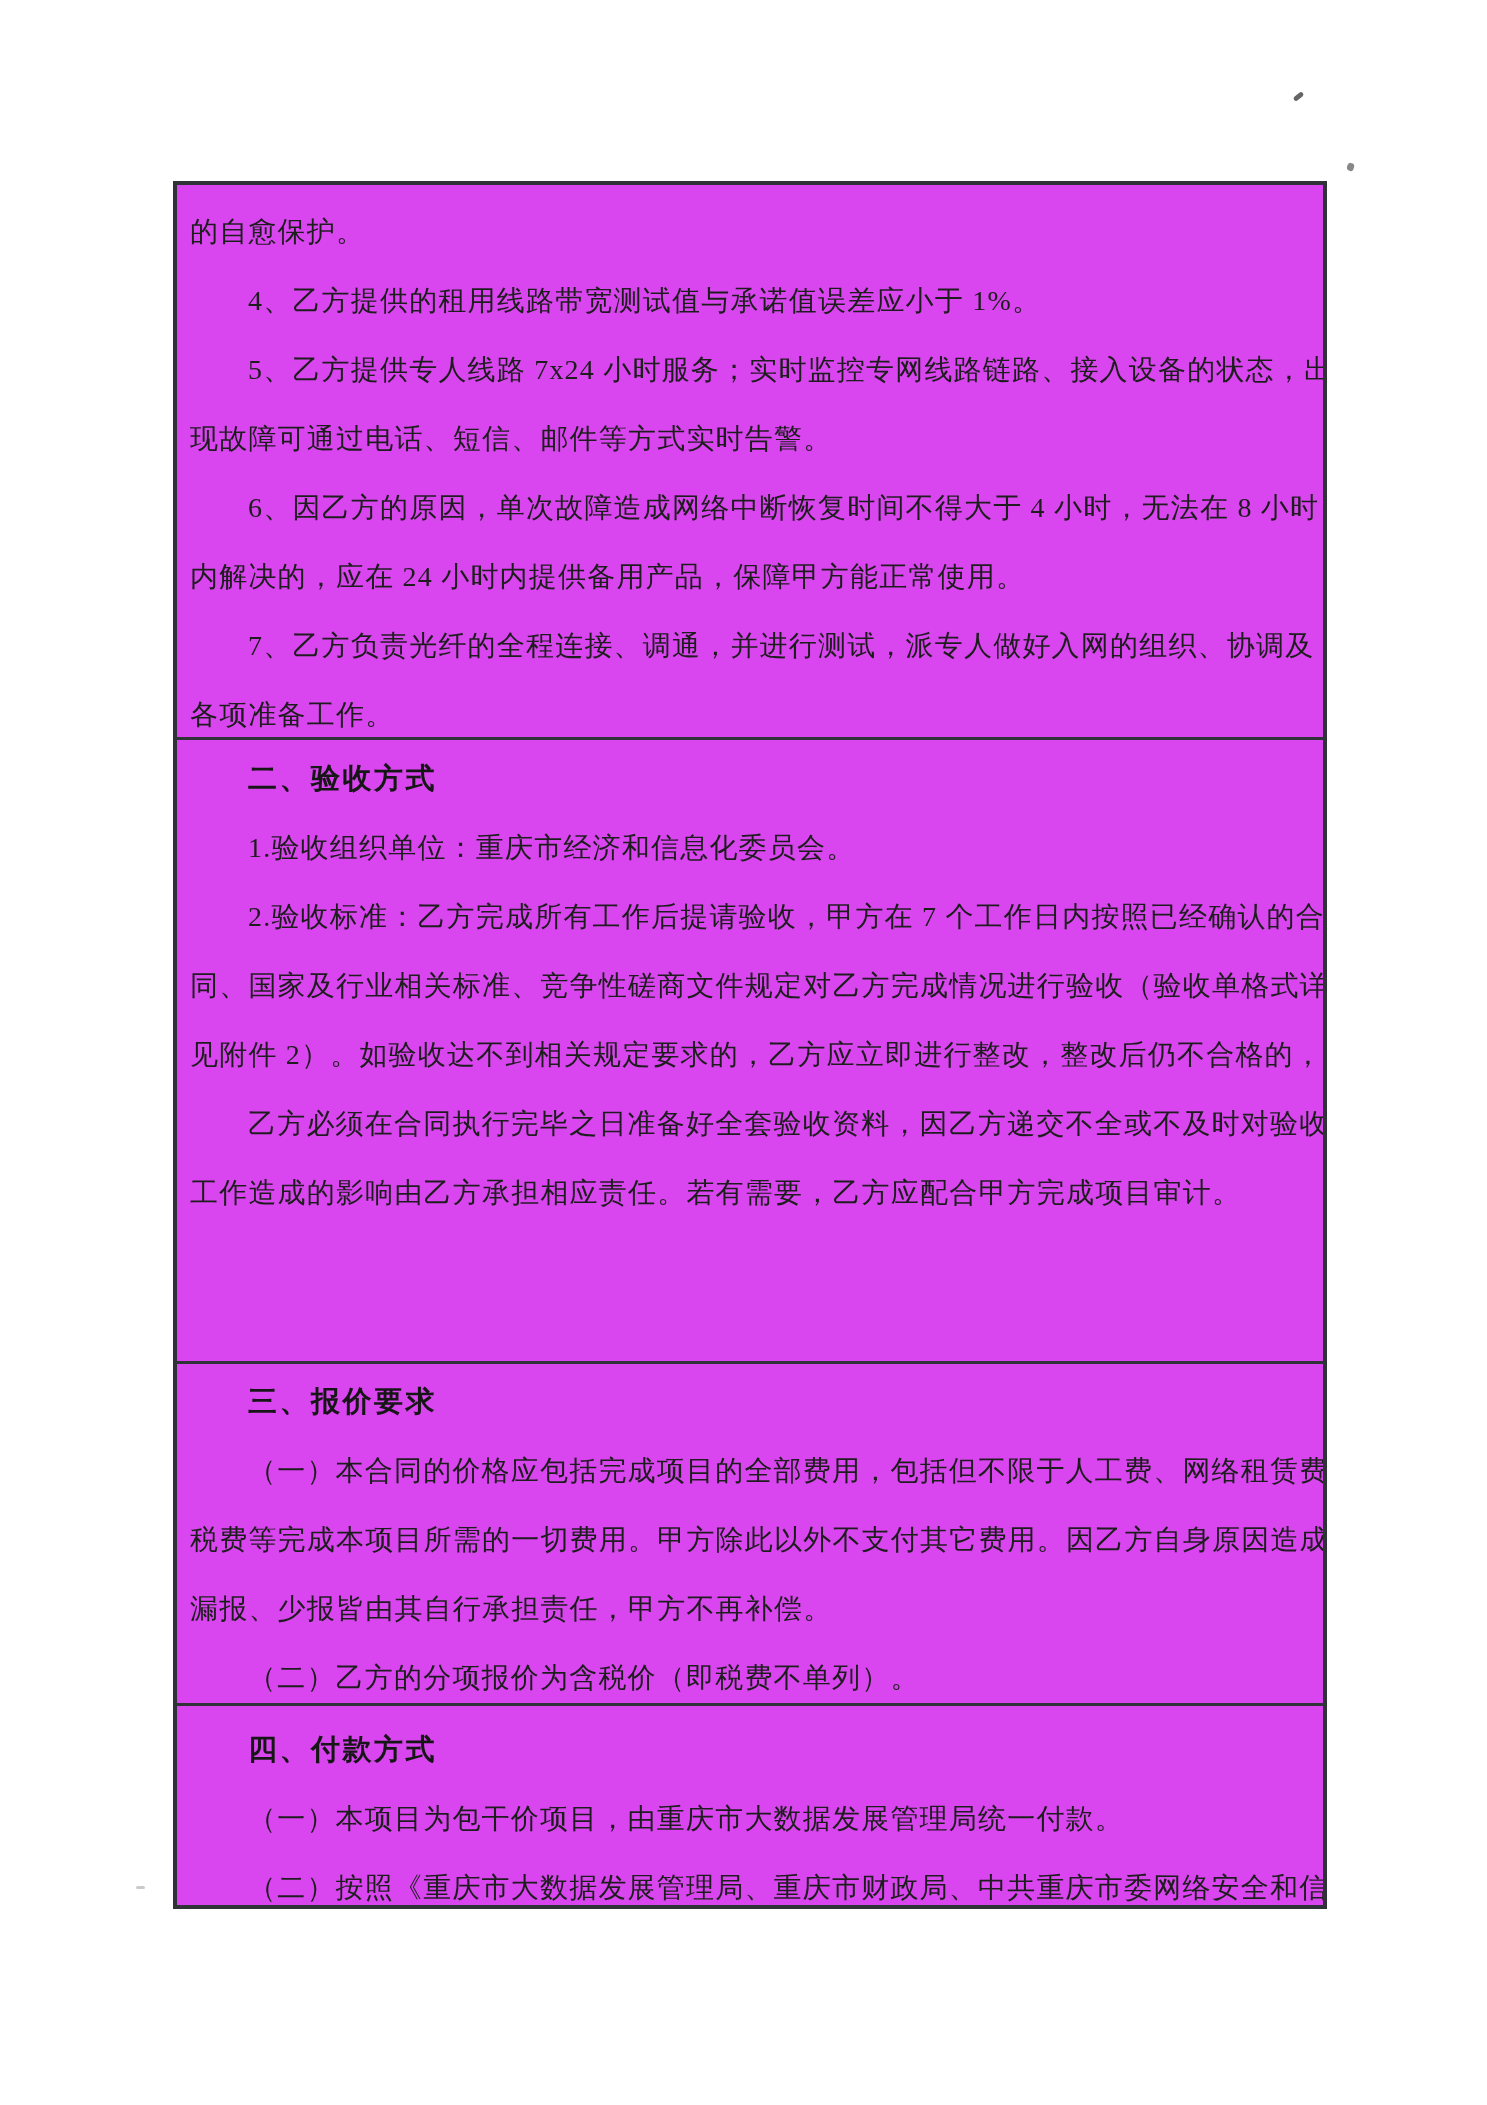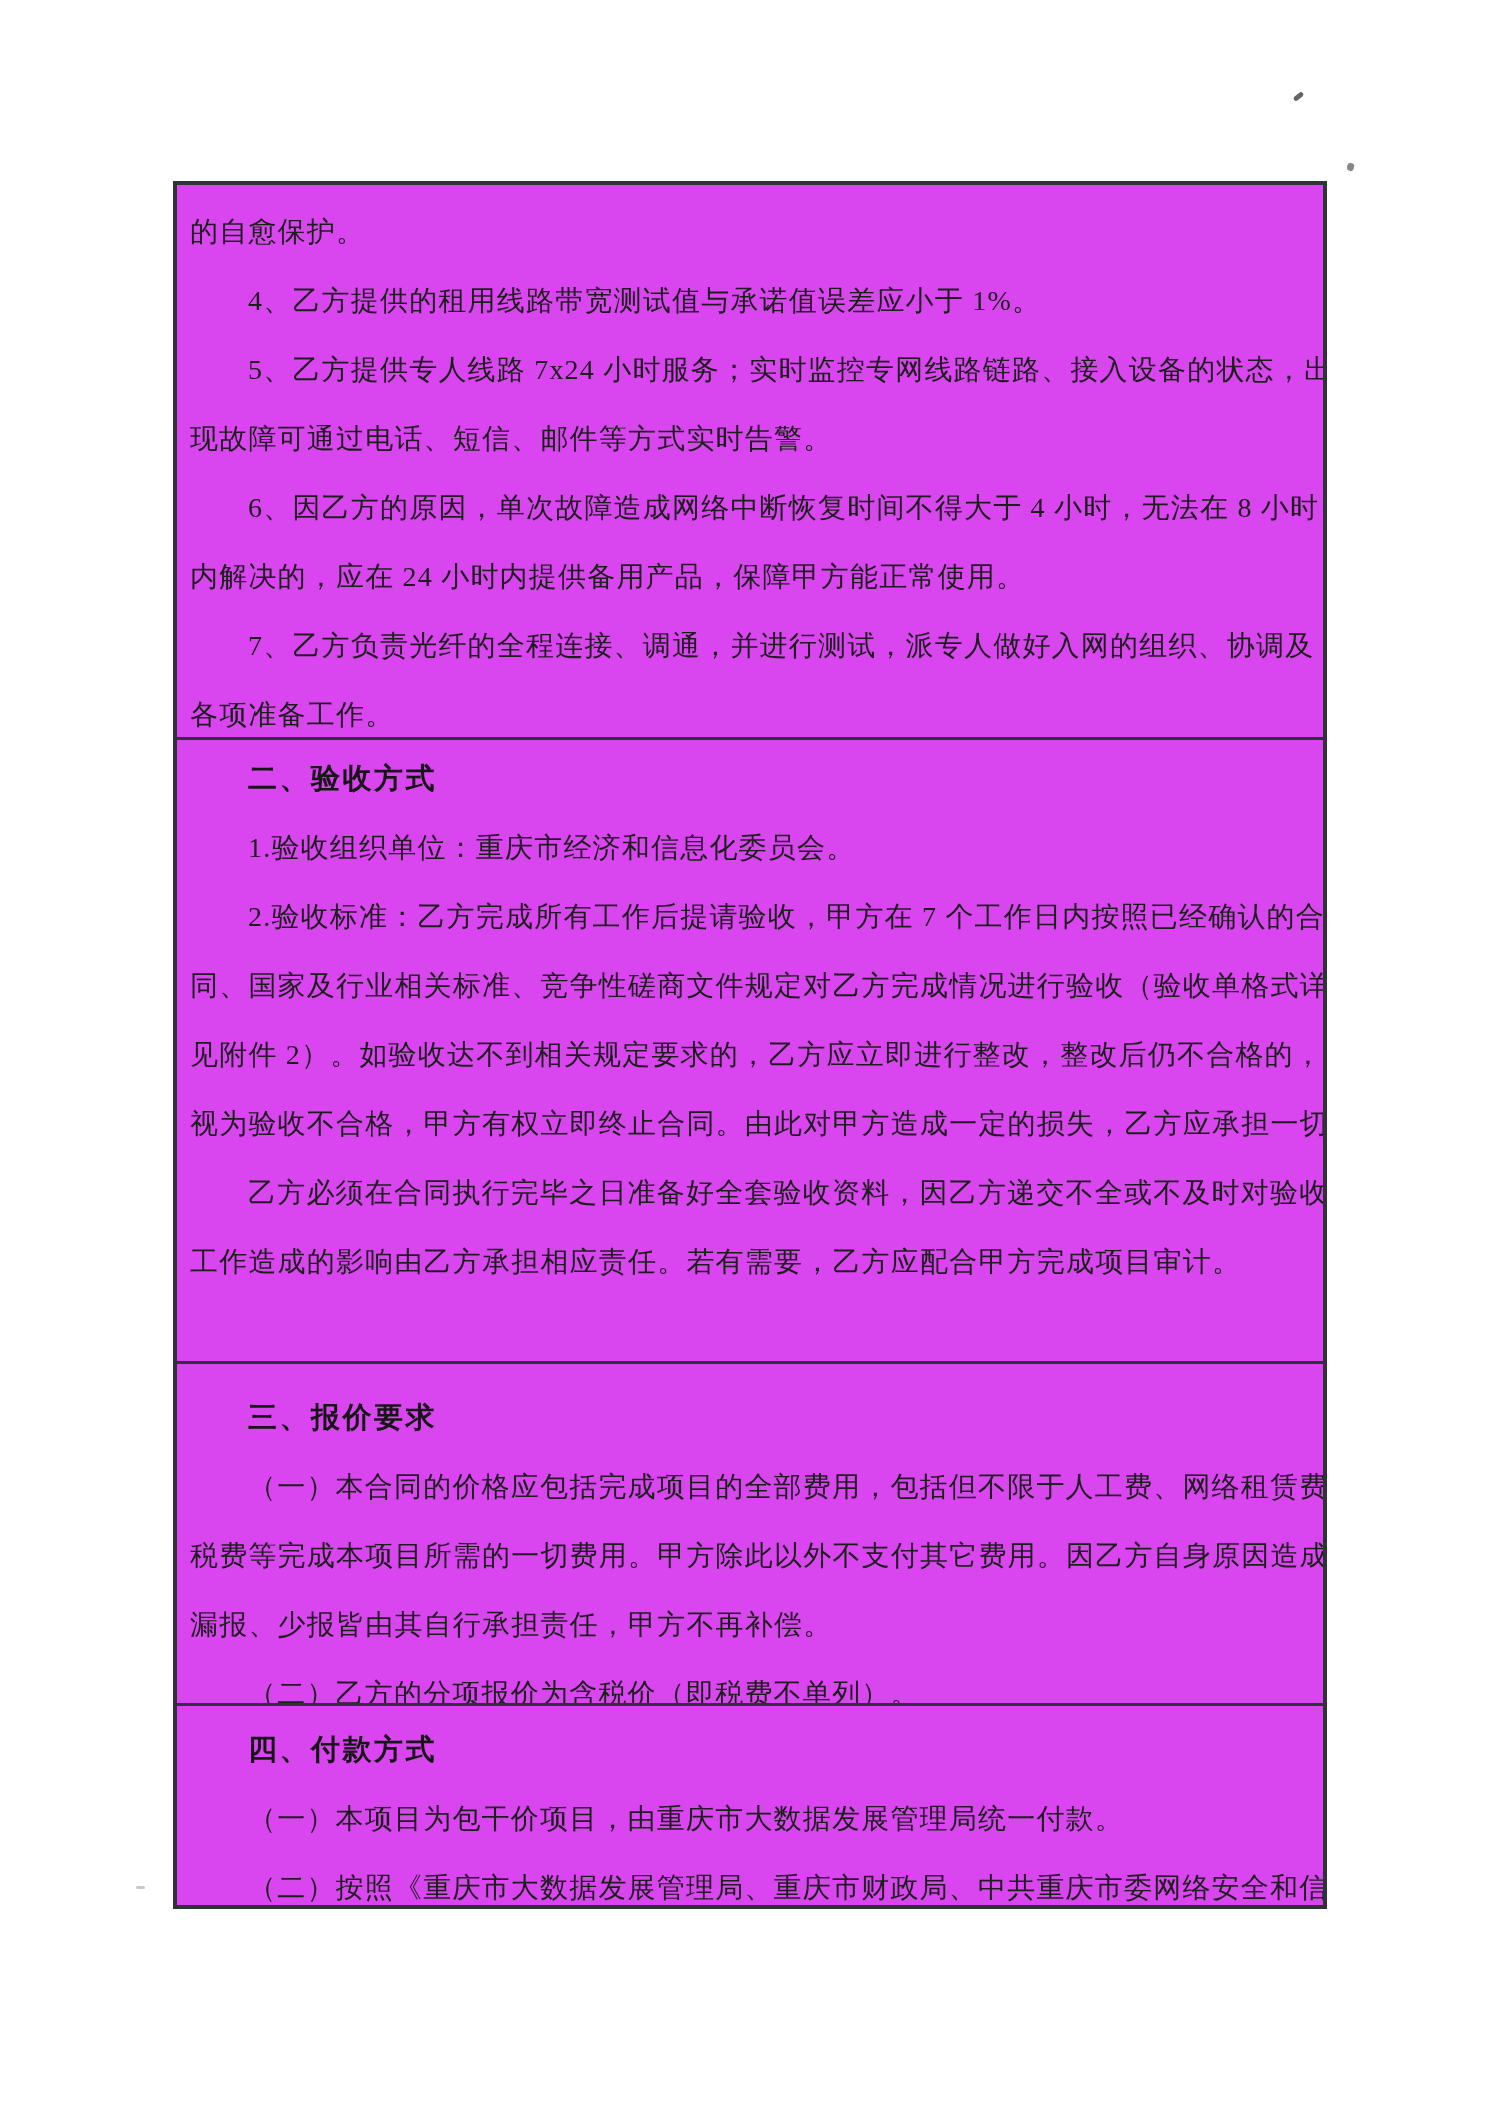--- a/index.html
+++ b/index.html
@@ -31,21 +31,21 @@
     box-sizing: border-box;
     overflow: hidden;
     padding: 0 13px;
     color: #1d1d1d;
   }
   .doc-section + .doc-section {
     border-top: 3px solid #2f3338;
   }
   .doc-section:nth-of-type(1) { height: 552px; padding-top: 12px; }
   .doc-section:nth-of-type(2) { height: 624px; padding-top: 4px; }
-  .doc-section:nth-of-type(3) { height: 342px; padding-top: 19px; }
+  .doc-section:nth-of-type(3) { height: 342px; padding-top: 3px; }
   .doc-section:nth-of-type(4) { height: 202px; padding-top: 9px; }
   .line {
     font-size: 28px;
     line-height: 69px;
     letter-spacing: 1.2px;
     white-space: nowrap;
     color: #1d1d1d;
   }
   .line.indent {
     padding-left: 58px;
@@ -109,21 +109,20 @@
         <div class="line">内解决的，应在 24 小时内提供备用产品，保障甲方能正常使用。</div>
         <div class="line indent">7、乙方负责光纤的全程连接、调通，并进行测试，派专人做好入网的组织、协调及</div>
         <div class="line">各项准备工作。</div>
       </section>
       <section class="doc-section">
         <div class="line indent heading">二、验收方式</div>
         <div class="line indent">1.验收组织单位：重庆市经济和信息化委员会。</div>
         <div class="line indent">2.验收标准：乙方完成所有工作后提请验收，甲方在 7 个工作日内按照已经确认的合</div>
         <div class="line">同、国家及行业相关标准、竞争性磋商文件规定对乙方完成情况进行验收（验收单格式详</div>
         <div class="line">见附件 2）。如验收达不到相关规定要求的，乙方应立即进行整改，整改后仍不合格的，则</div>
-        <div class="line">视为验收不合格，甲方有权立即终止合同。由此对甲方造成一定的损失，乙方应承担一切</div>
         <div class="line indent">乙方必须在合同执行完毕之日准备好全套验收资料，因乙方递交不全或不及时对验收</div>
         <div class="line">工作造成的影响由乙方承担相应责任。若有需要，乙方应配合甲方完成项目审计。</div>
       </section>
       <section class="doc-section">
         <div class="line indent heading">三、报价要求</div>
         <div class="line indent">（一）本合同的价格应包括完成项目的全部费用，包括但不限于人工费、网络租赁费、</div>
         <div class="line">税费等完成本项目所需的一切费用。甲方除此以外不支付其它费用。因乙方自身原因造成</div>
         <div class="line">漏报、少报皆由其自行承担责任，甲方不再补偿。</div>
         <div class="line indent">（二）乙方的分项报价为含税价（即税费不单列）。</div>
       </section>

